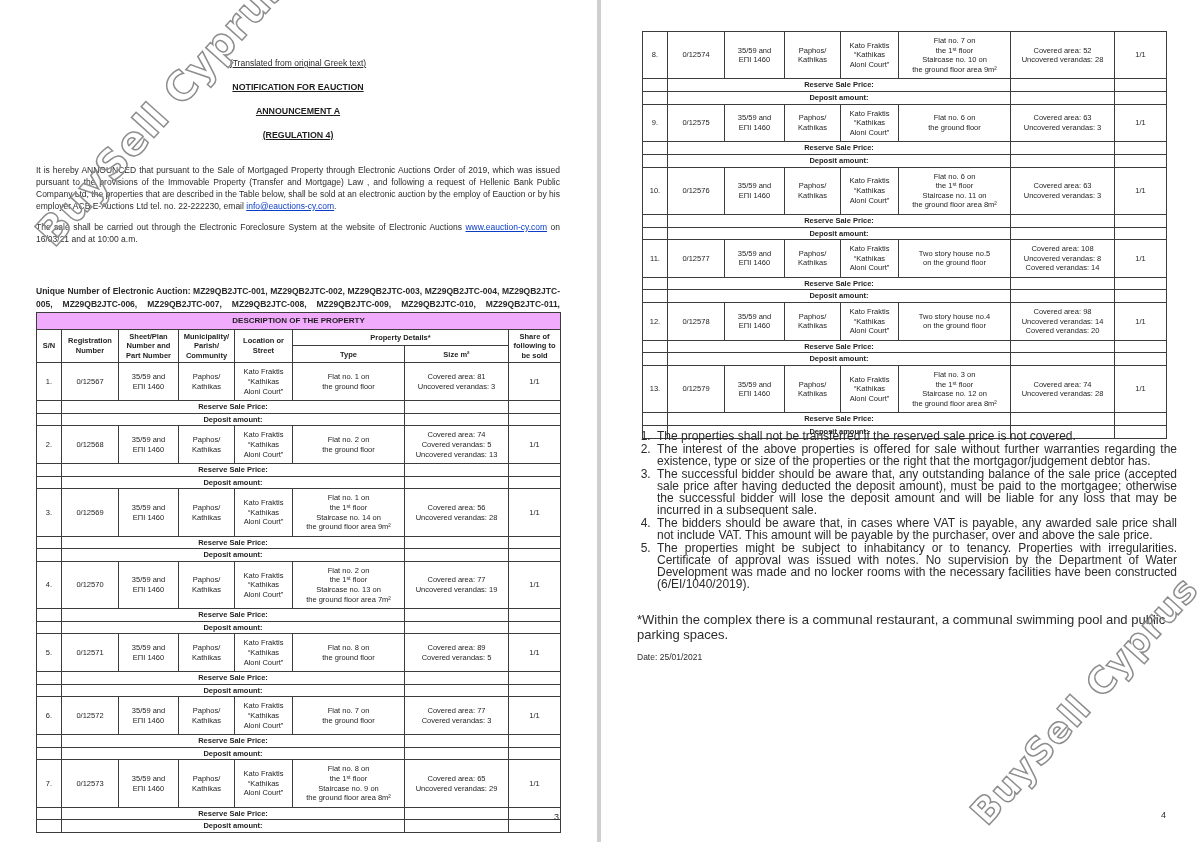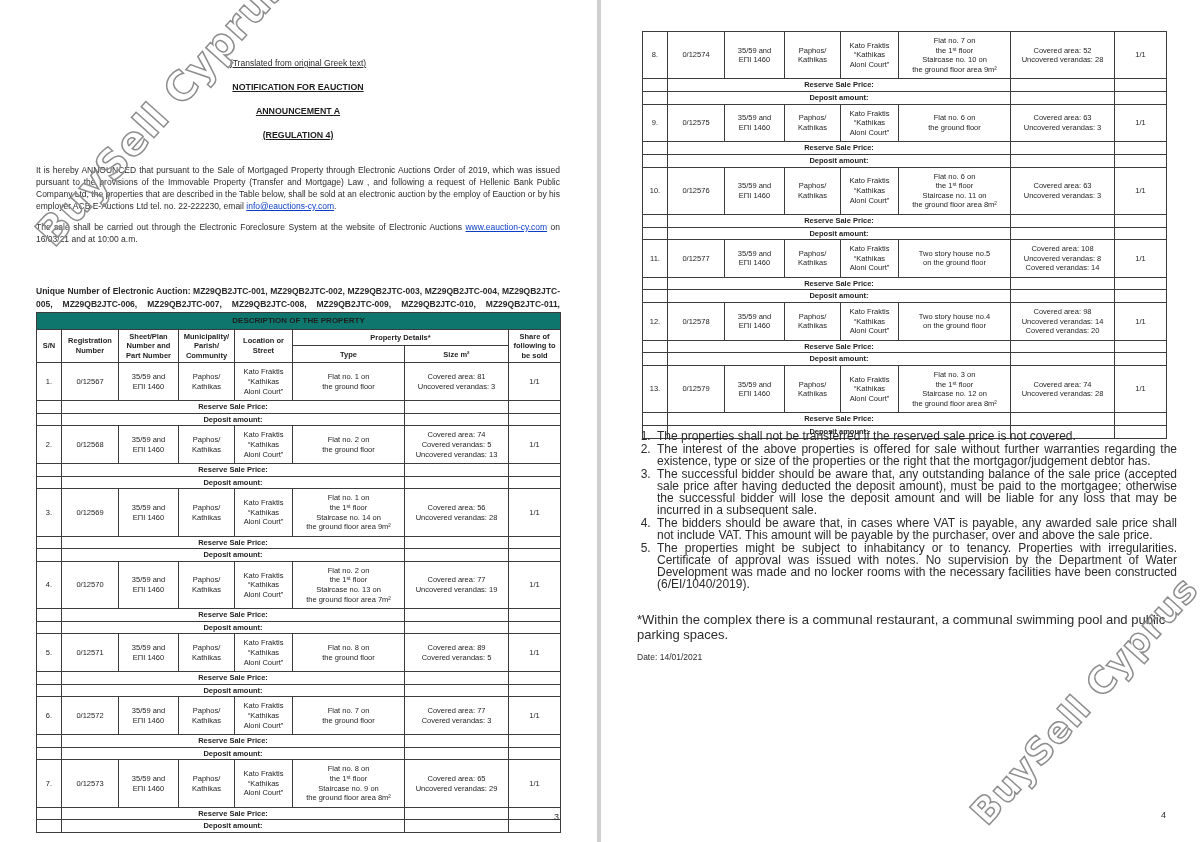--- a/index.html
+++ b/index.html
@@ -21,21 +21,21 @@
   .heading { font-size:8.8px; font-weight:bold; text-decoration:underline; margin:0 0 14px; color:#1d1d1d; }
   .bodytext { font-size:8.5px; line-height:12px; text-align:justify; margin:0 0 9px; color:#2c2c2c; }
   .bodytext.second { margin-bottom:40px; }
   .unique { font-size:8.5px; line-height:12.5px; text-align:justify; margin:0; font-weight:600; color:#2a2a2a; }
   a.doclink { color:#0b3ec8; text-decoration:underline; cursor:pointer; }
 
   
   table.prop-table { border-collapse:collapse; table-layout:fixed; width:524px; font-size:7.5px; line-height:9.6px; color:#1e1e1e; background:#fff; }
   table.prop-table td, table.prop-table th { border:1px solid #3c3c3c; text-align:center; vertical-align:middle; padding:1px 2px; overflow:hidden; }
   table.prop-table th { font-weight:bold; padding:2px 1px; background:#fff; }
-  tr.tbl-title-row th { background:#0f766e; font-size:8px; padding:3px 2px; }
+  tr.tbl-title-row th { background:#f0abfc; font-size:8px; padding:3px 2px; }
   tr.main { height:34px; }
   tr.main td { padding:4px 2px; }
   tr.sub { height:12px; }
   tr.sub td.sub-label { text-align:center; font-weight:bold; padding:1px 4px; }
   #table-p3 { position:absolute; left:36px; top:312px; }
   #table-p4 { position:absolute; left:41px; top:31px; }
   .col-sn{width:25px}.col-reg{width:57px}.col-sheet{width:60px}.col-muni{width:56px}.col-loc{width:58px}.col-type{width:112px}.col-size{width:104px}.col-share{width:52px}
 
   
   .notes-block { position:absolute; left:36px; top:430px; width:540px; font-size:12px; line-height:12px; color:#2c2c2c; }
@@ -455,21 +455,21 @@
     <ol>
       <li>The properties shall not be transferred if the reserved sale price is not covered.</li>
       <li>The interest of the above properties is offered for sale without further warranties regarding the existence, type or size of the properties or the right that the mortgagor/judgement debtor has.</li>
       <li>The successful bidder should be aware that, any outstanding balance of the sale price (accepted sale price after having deducted the deposit amount), must be paid to the mortgagee; otherwise the successful bidder will lose the deposit amount and will be liable for any loss that may be incurred in a subsequent sale.</li>
       <li>The bidders should be aware that, in cases where VAT is payable, any awarded sale price shall not include VAT. This amount will be payable by the purchaser, over and above the sale price.</li>
       <li>The properties might be subject to inhabitancy or to tenancy. Properties with irregularities. Certificate of approval was issued with notes. No supervision by the Department of Water Development was made  and no locker rooms with the necessary facilities have been constructed (6/ΕΙ/1040/2019).</li>
     </ol>
   </div>
 
   <div class="footnote">*Within the complex there is a communal restaurant, a communal swimming pool and public parking spaces.</div>
-  <div class="date-line">Date: 14/01/2021</div>
+  <div class="date-line">Date: 25/01/2021</div>
 
 
 
   <div class="pagenum" id="pagenum4">4</div>
 </div>
 
 <div class="page-divider"></div>
 
 <div class="watermark" id="wm-left">BuySell Cyprus</div>
 <div class="watermark" id="wm-right">BuySell Cyprus</div>

